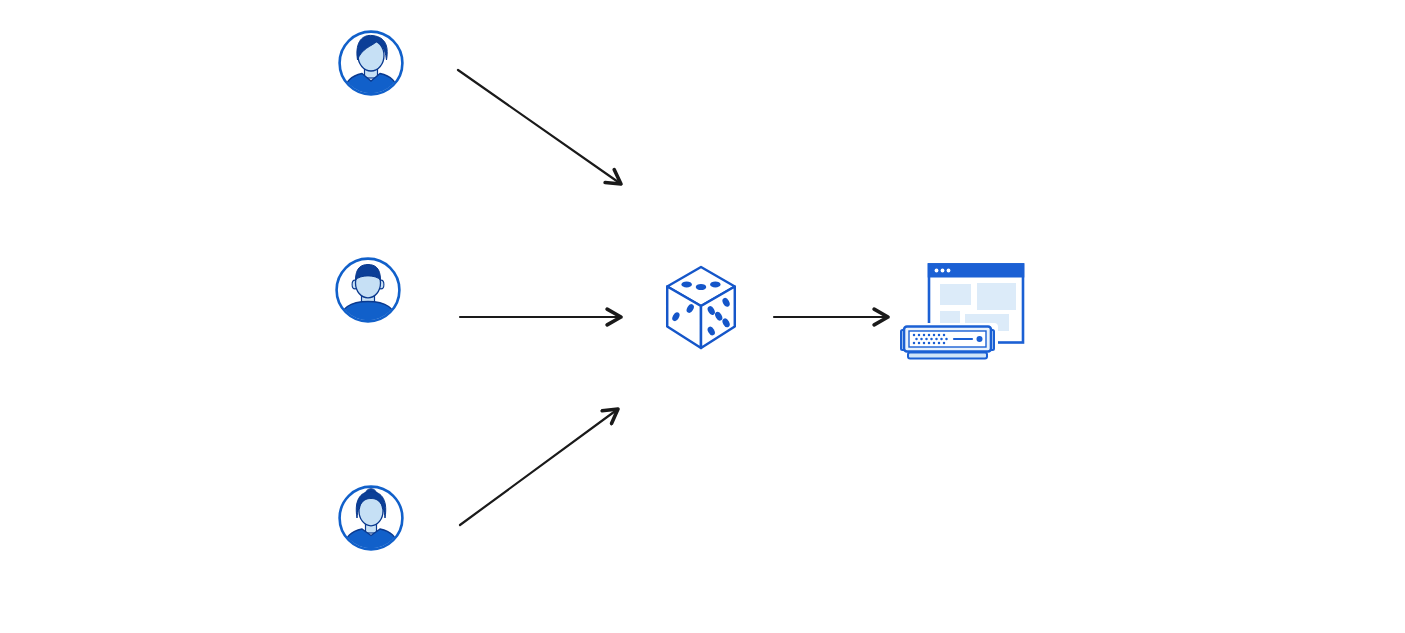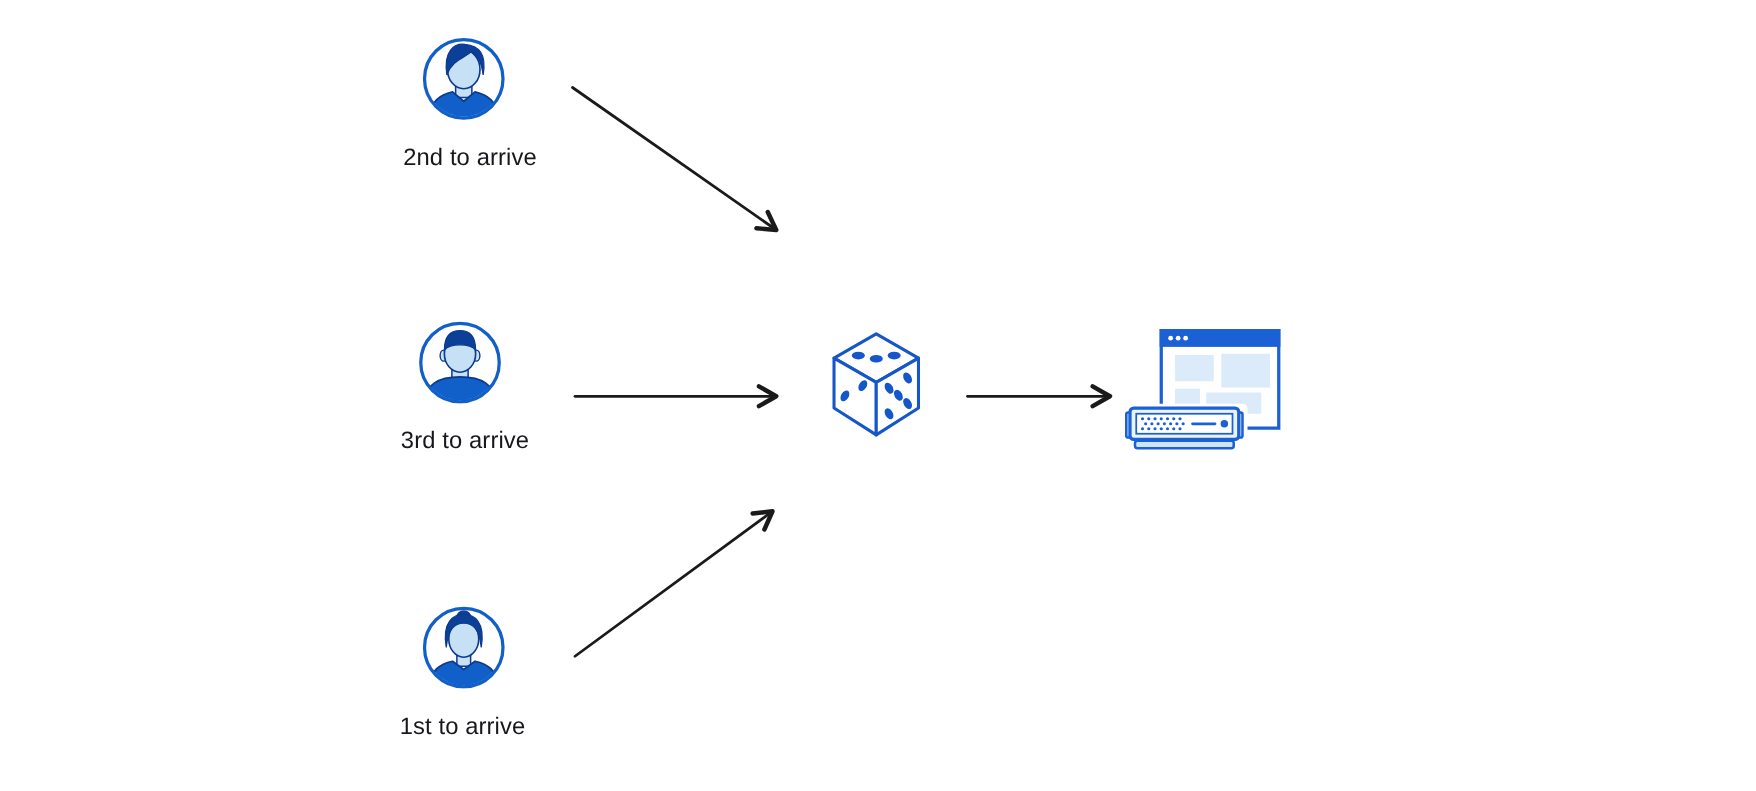--- a/index.html
+++ b/index.html
@@ -51,58 +51,55 @@
       </defs>
     <circle cx="33" cy="33" r="31.4" fill="#ffffff" stroke="#1160ca" stroke-width="2.6"></circle>
     <g clip-path="url(#clip-a1)">
       <rect x="26.5" y="33" width="13" height="15" fill="#c6e0f5" stroke="#0b3a8f" stroke-width="1.2"></rect>
       <path d="M4,68 C6,50 15,45.5 24,43.5 L33,51 L42,43.5 C51,45.5 60,50 62,68 Z" fill="#1160ca" stroke="#0b3a8f" stroke-width="1.4"></path>
       <ellipse cx="33" cy="25.5" rx="13" ry="15.5" fill="#c6e0f5" stroke="#0b3a8f" stroke-width="1.3"></ellipse>
       <path d="M19.5,30 C16.5,10 26,4.5 34,5.5 C45,6.5 51.5,13 48.5,30
                C47,17 43,14.5 39,11.5 C33,16.5 23.5,18.5 19.5,30 Z" fill="#0c3f97" stroke="#0b3a8f" stroke-width="1"></path>
     </g>
   </svg>
-  <div class="node-label" style="left:291px; top:115px;">2nd to arrive</div>
 
   <svg class="abs" style="left:335px; top:257px;" width="66" height="66" viewBox="0 0 66 66">
     <defs>
         <clipPath id="clip-a2">
           <circle cx="33" cy="33" r="30.3"></circle>
         </clipPath>
       </defs>
     <circle cx="33" cy="33" r="31.4" fill="#ffffff" stroke="#1160ca" stroke-width="2.6"></circle>
     <g clip-path="url(#clip-a2)">
       <rect x="26.5" y="33" width="13" height="15" fill="#c6e0f5" stroke="#0b3a8f" stroke-width="1.2"></rect>
       <path d="M3,68 C5,50 16,44.5 33,44.5 C50,44.5 61,50 63,68 Z" fill="#1160ca" stroke="#0b3a8f" stroke-width="1.4"></path>
       <ellipse cx="20" cy="27.5" rx="2.9" ry="4.4" fill="#c6e0f5" stroke="#0b3a8f" stroke-width="1.1"></ellipse>
       <ellipse cx="46" cy="27.5" rx="2.9" ry="4.4" fill="#c6e0f5" stroke="#0b3a8f" stroke-width="1.1"></ellipse>
       <ellipse cx="33" cy="26" rx="12.5" ry="14.8" fill="#c6e0f5" stroke="#0b3a8f" stroke-width="1.3"></ellipse>
       <path d="M20.5,23 C20.5,11 26,7.5 33,7.5 C40,7.5 45.5,11 45.5,23
                C41,17.5 25,17.5 20.5,23 Z" fill="#0c3f97" stroke="#0b3a8f" stroke-width="1"></path>
     </g>
   </svg>
-  <div class="node-label" style="left:287px; top:341px;">3rd to arrive</div>
 
   <svg class="abs" style="left:338px; top:485px;" width="66" height="66" viewBox="0 0 66 66">
     <defs>
         <clipPath id="clip-a3">
           <circle cx="33" cy="33" r="30.3"></circle>
         </clipPath>
       </defs>
     <circle cx="33" cy="33" r="31.4" fill="#ffffff" stroke="#1160ca" stroke-width="2.6"></circle>
     <g clip-path="url(#clip-a3)">
       <circle cx="33" cy="9.5" r="5.8" fill="#0c3f97" stroke="#0b3a8f" stroke-width="1"></circle>
       <rect x="27.5" y="33" width="11" height="15" fill="#c6e0f5" stroke="#0b3a8f" stroke-width="1.2"></rect>
       <path d="M4,68 C6,50 15,46 24,44 L33,50.5 L42,44 C51,46 60,50 62,68 Z" fill="#1160ca" stroke="#0b3a8f" stroke-width="1.4"></path>
       <ellipse cx="33" cy="26" rx="12" ry="14.8" fill="#c6e0f5" stroke="#0b3a8f" stroke-width="1.3"></ellipse>
       <path d="M19,33 C15.5,12 25,6.5 33,6.5 C41,6.5 50.5,12 47,33
                C45.5,17.5 40,13.5 33,13.5 C26,13.5 20.5,17.5 19,33 Z" fill="#0c3f97" stroke="#0b3a8f" stroke-width="1"></path>
     </g>
   </svg>
-  <div class="node-label" style="left:285px; top:570px;">1st to arrive</div>
 
   <svg class="abs" style="left:665px; top:265px;" width="72" height="86" viewBox="0 0 70 84">
     <g fill="#ffffff" stroke="#1556c9" stroke-width="2.4" stroke-linejoin="round">
       <polygon points="35,2 68,21 35,40 2,21"></polygon>
       <polygon points="2,21 35,40 35,81 2,60"></polygon>
       <polygon points="35,40 68,21 68,60 35,81"></polygon>
     </g>
     <g fill="#1556c9">
 
       <ellipse cx="21" cy="19" rx="5.1" ry="3"></ellipse>

